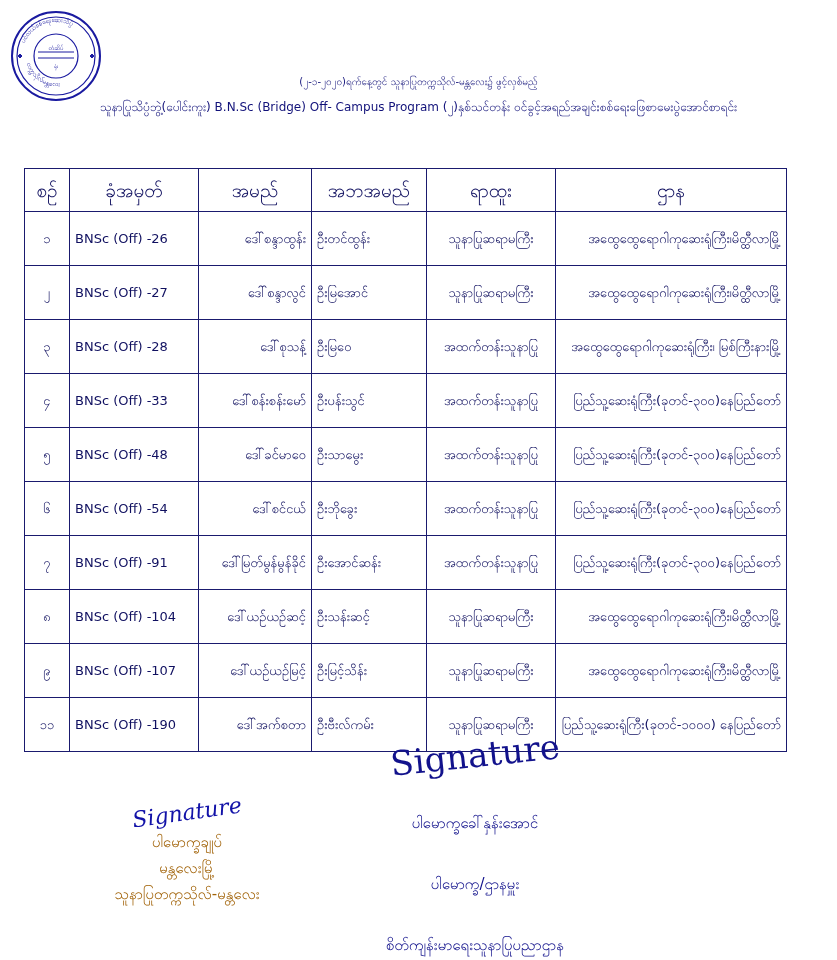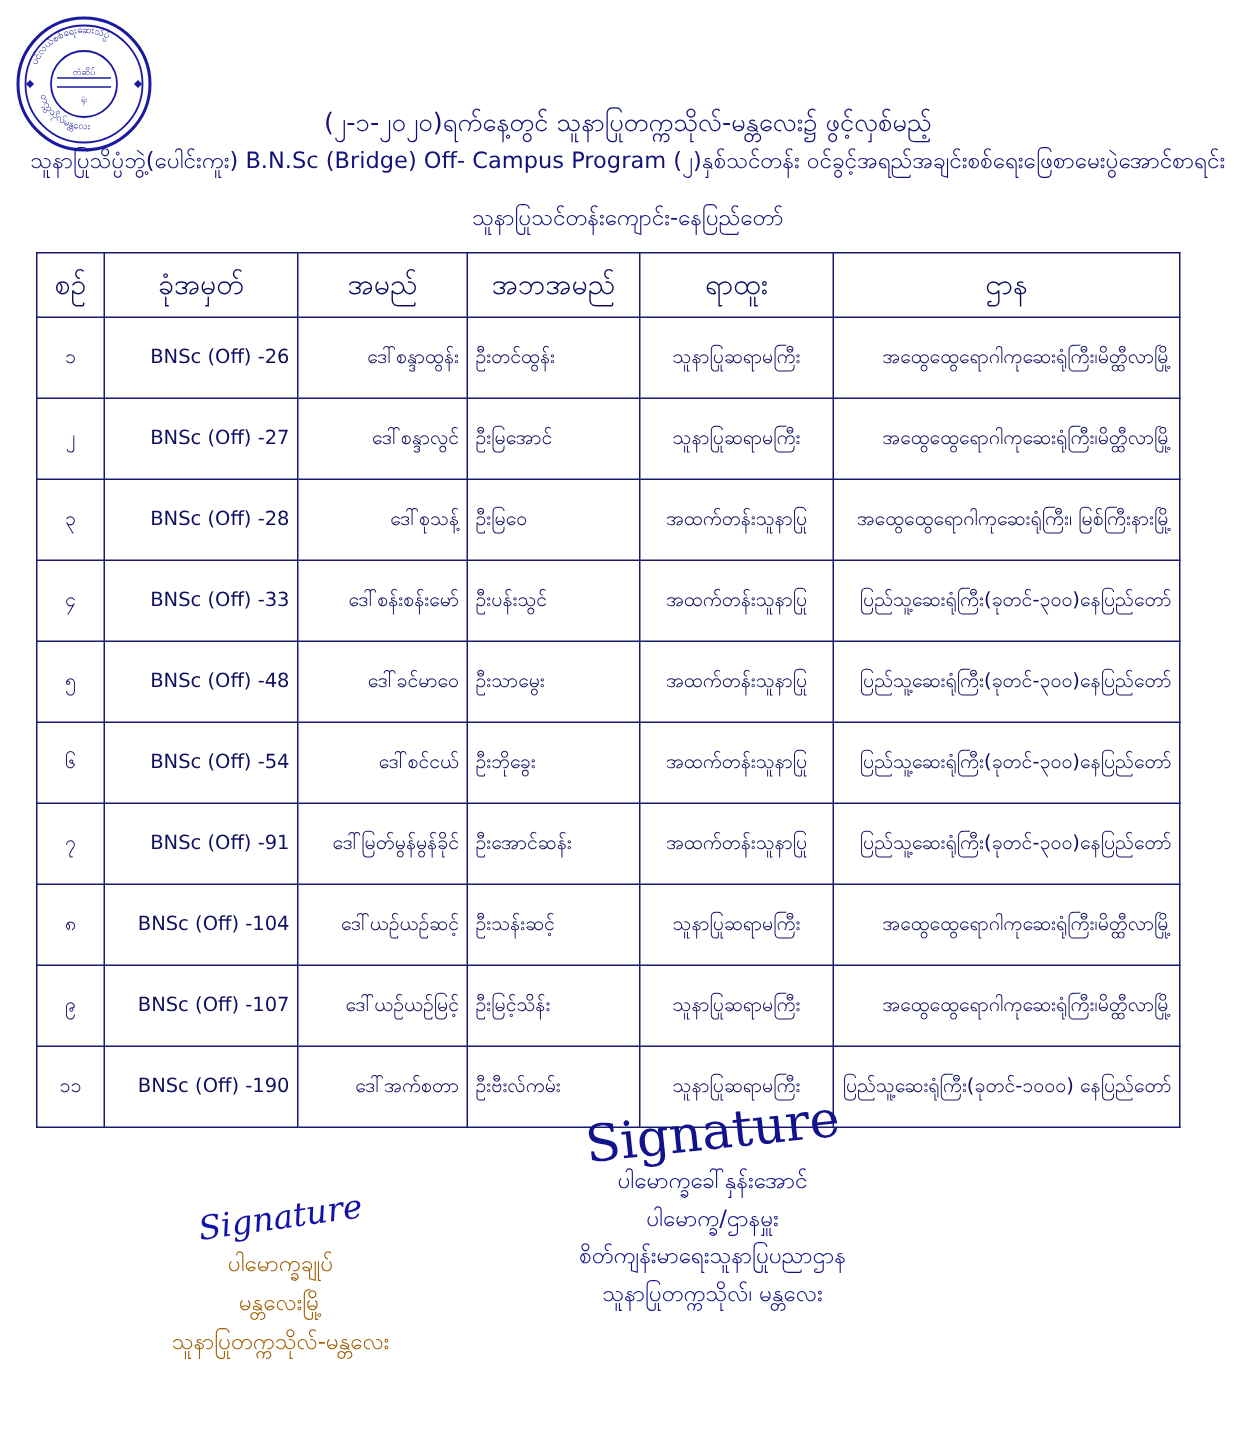--- a/index.html
+++ b/index.html
@@ -33,27 +33,27 @@
 
   
   .header {
     position: absolute;
     left: 0;
     top: 70px;
     width: 837px;
     text-align: center;
   }
   .header .line1 {
-    font-size: 17px;
+    font-size: 10px;
     line-height: 24px;
     color: #12127a;
     white-space: nowrap;
   }
   .header .line2 {
-    font-size: 15px;
+    font-size: 12px;
     line-height: 26px;
     color: #12127a;
     white-space: nowrap;
   }
   .header .line3 {
     font-size: 15px;
     line-height: 30px;
     margin-top: 10px;
     color: #12127a;
     white-space: nowrap;
@@ -83,21 +83,21 @@
   table.roster thead th {
     height: 34px;
     text-align: center;
     font-weight: normal;
     font-size: 19px;
   }
   table.roster tbody td {
     height: 45px;
   }
   td.c-no { width: 34px; text-align: center; }
-  td.c-roll { width: 118px; text-align: right; padding-left: 3px; }
+  td.c-roll { width: 118px; text-align: left; padding-left: 3px; }
   td.c-name { width: 102px; text-align: right; }
   td.c-father { width: 104px; text-align: left; }
   td.c-rank { width: 118px; text-align: center; }
   td.c-dept { width: 220px; text-align: right; }
 
   th.c-no { width: 34px; }
   th.c-roll { width: 118px; }
   th.c-name { width: 102px; border-radius: 16px; }
   th.c-father { width: 104px; }
   th.c-rank { width: 118px; }
@@ -142,20 +142,21 @@
     font-size: 34px;
     font-family: "DejaVu Serif", "Liberation Serif", serif;
     color: #12128c;
     display: inline-block;
     transform: rotate(-6deg);
     line-height: 40px;
   }
   .sig-right .l {
     font-size: 15px;
     line-height: 25px;
+    margin-top: 36px;
   }
 </style>
 </head>
 <body>
 
 <div class="page">
 
   <div class="stamp">
     <svg width="96" height="96" viewBox="0 0 96 96" xmlns="http://www.w3.org/2000/svg">
       <circle cx="48" cy="48" r="44" fill="none" stroke="#1a1aa0" stroke-width="2"></circle>
@@ -175,21 +176,20 @@
       <g stroke="#1a1aa0" stroke-width="1" fill="#1a1aa0">
         <polygon points="10,48 12,46 14,48 12,50"></polygon>
         <polygon points="82,48 84,46 86,48 84,50"></polygon>
       </g>
     </svg>
   </div>
 
   <div class="header">
     <div class="line1">(၂-၁-၂၀၂၀)ရက်နေ့တွင် သူနာပြုတက္ကသိုလ်-မန္တလေး၌ ဖွင့်လှစ်မည့်</div>
     <div class="line2">သူနာပြုသိပ္ပံဘွဲ့(ပေါင်းကူး) B.N.Sc (Bridge) Off- Campus Program (၂)နှစ်သင်တန်း ဝင်ခွင့်အရည်အချင်းစစ်ရေးဖြေစာမေးပွဲအောင်စာရင်း</div>
-    <div class="line3">သူနာပြုသင်တန်းကျောင်း-နေပြည်တော်</div>
   </div>
 
   <div class="table-wrap">
     <table class="roster">
       <thead>
         <tr>
           <th class="c-no">စဉ်</th>
           <th class="c-roll">ခုံအမှတ်</th>
           <th class="c-name">အမည်</th>
           <th class="c-father">အဘအမည်</th>

